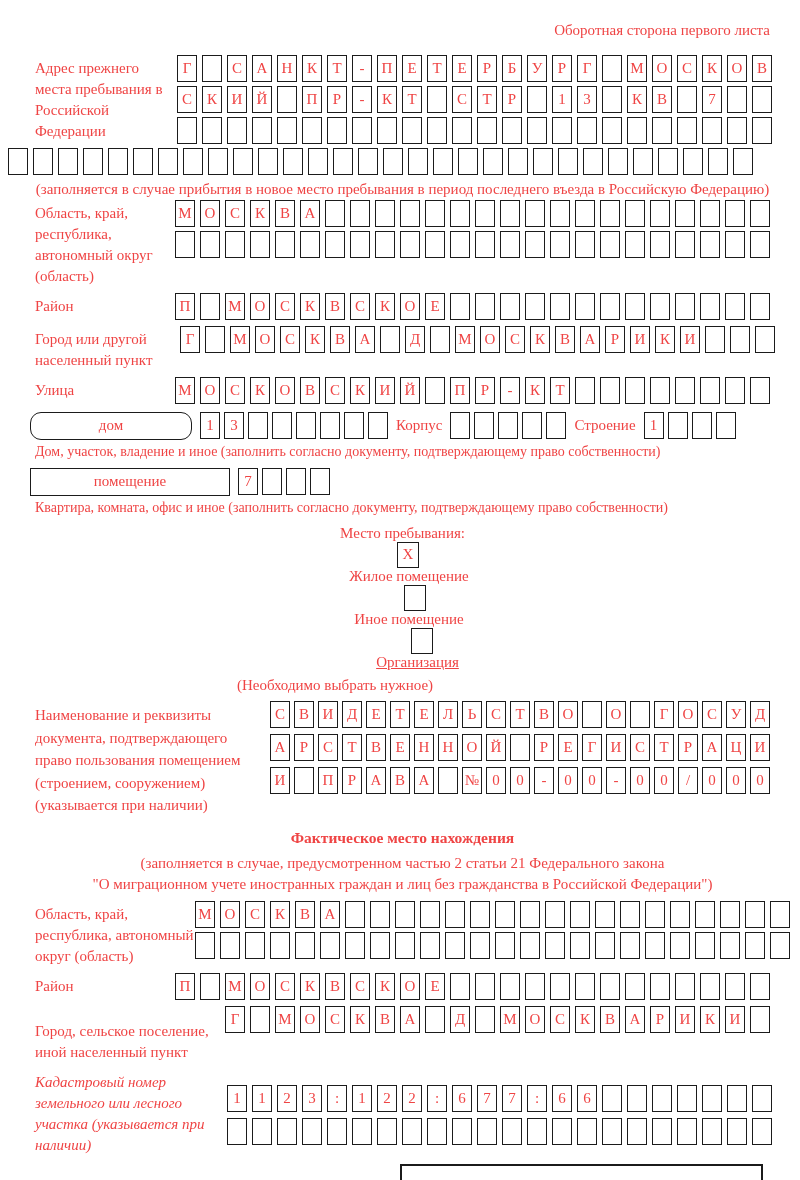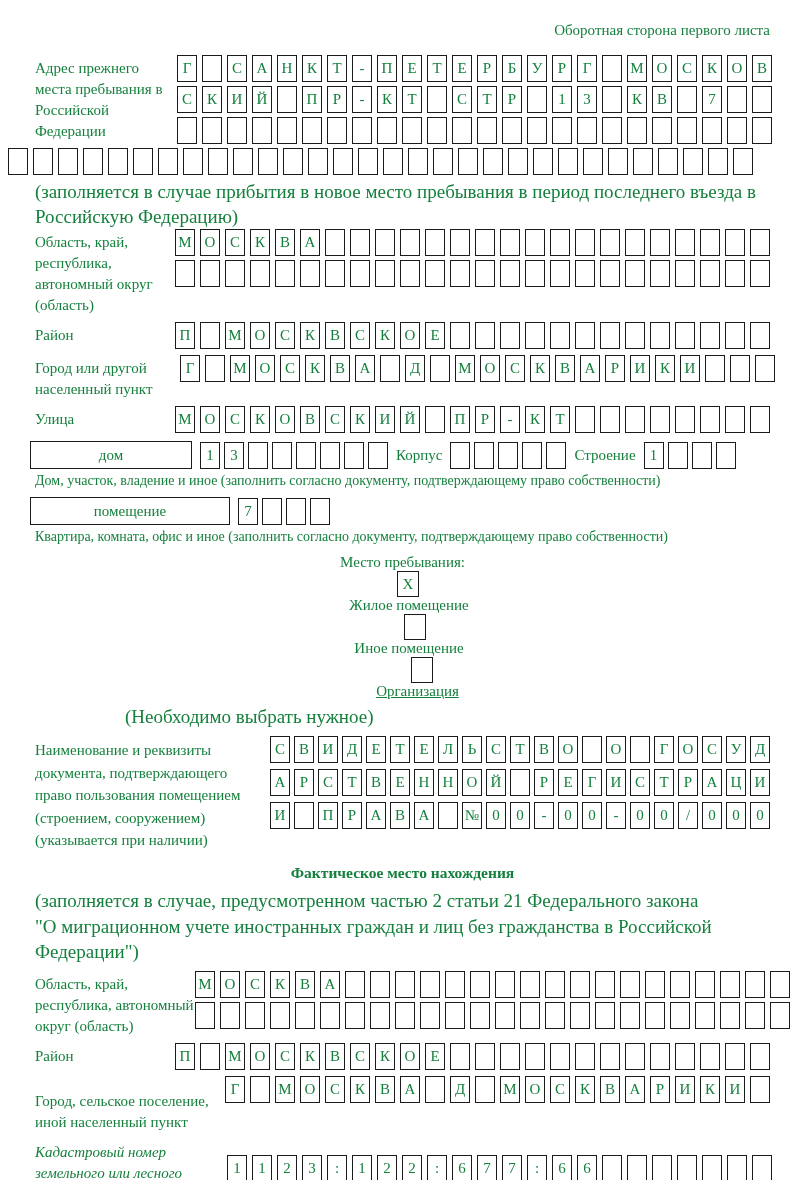--- a/index.html
+++ b/index.html
@@ -1,37 +1,37 @@
 <!DOCTYPE html>
 <html><head>
 <meta charset="utf-8">
 <style>
   html,body{margin:0;padding:0;background:#fff;}
   .sheet{
     box-sizing:border-box;width:800px;height:1180px;overflow:hidden;
-    padding:16px 30px 0 35px;background:#fff;color:#15803d;
+    padding:16px 30px 0 35px;background:#fff;color:#ef4444;
     font-family:"Liberation Serif","DejaVu Serif",serif;font-size:15px;
   }
   .hdr{text-align:right;font-size:15px;margin:6px 0 16px 0;}
   .frow{display:flex;align-items:flex-start;}
   .lbl{flex:0 0 auto;line-height:1.4;padding-top:3px;}
   .w142{width:142px;} .w130{width:130px;} .w145{width:145px;} .w212{width:212px;}
   .w160{width:160px;} .w188{width:188px;margin-top:12px;} .w192{width:192px;font-style:italic;}
   .cellcol{display:flex;flex-direction:column;gap:4px;margin-left:auto;}
   .cells{display:flex;gap:5px;margin-left:auto;}
   .cellcol .cells{margin-left:0;}
   .cells.tight{gap:4px;}
   .cells.inline{margin-left:0;}
   .cell{
     flex:0 0 auto;width:20px;height:27px;border:1.6px solid #1b1b1b;
     display:flex;align-items:center;justify-content:center;
     font-size:15px;line-height:1;box-sizing:border-box;
   }
   .fullrow{margin:4px 0 0 -27px;}
-  .note-c{font-size:19px;margin-top:5px;line-height:1.3;}
+  .note-c{text-align:center;font-size:15px;margin-top:5px;line-height:1.3;}
   .note-l{font-size:14px;margin-top:4px;}
   .sec-title{text-align:center;font-weight:bold;font-size:15.5px;margin:9px 0 7px 0;}
   .mt6{margin-top:6px;}
   .bigfield{
     flex:0 0 auto;height:28px;border:1.6px solid #1b1b1b;box-sizing:border-box;
     display:flex;align-items:center;justify-content:center;font-size:15px;
   }
   .houserow{display:flex;align-items:center;margin:8px 0 0 -5px;}
   .sublabel{padding:0 8px;white-space:nowrap;}
   .chkrow{display:flex;align-items:center;margin-top:9px;flex-direction:column;}
@@ -308,21 +308,21 @@
         <span class="cell"></span>
         <span class="cell"></span>
         <span class="cell"></span>
         <span class="cell"></span>
         <span class="cell"></span>
         <span class="cell"></span>
       </div>
   </div>
 
   <div class="houserow">
-    <div class="bigfield" style="width:162px;">дом</div>
+    <div class="bigfield" style="width:162px;border-radius:11px;">дом</div>
     <div class="cells tight inline" style="margin-left:8px;">
         <span class="cell">1</span>
         <span class="cell">3</span>
         <span class="cell"></span>
         <span class="cell"></span>
         <span class="cell"></span>
         <span class="cell"></span>
         <span class="cell"></span>
         <span class="cell"></span>
       </div>

